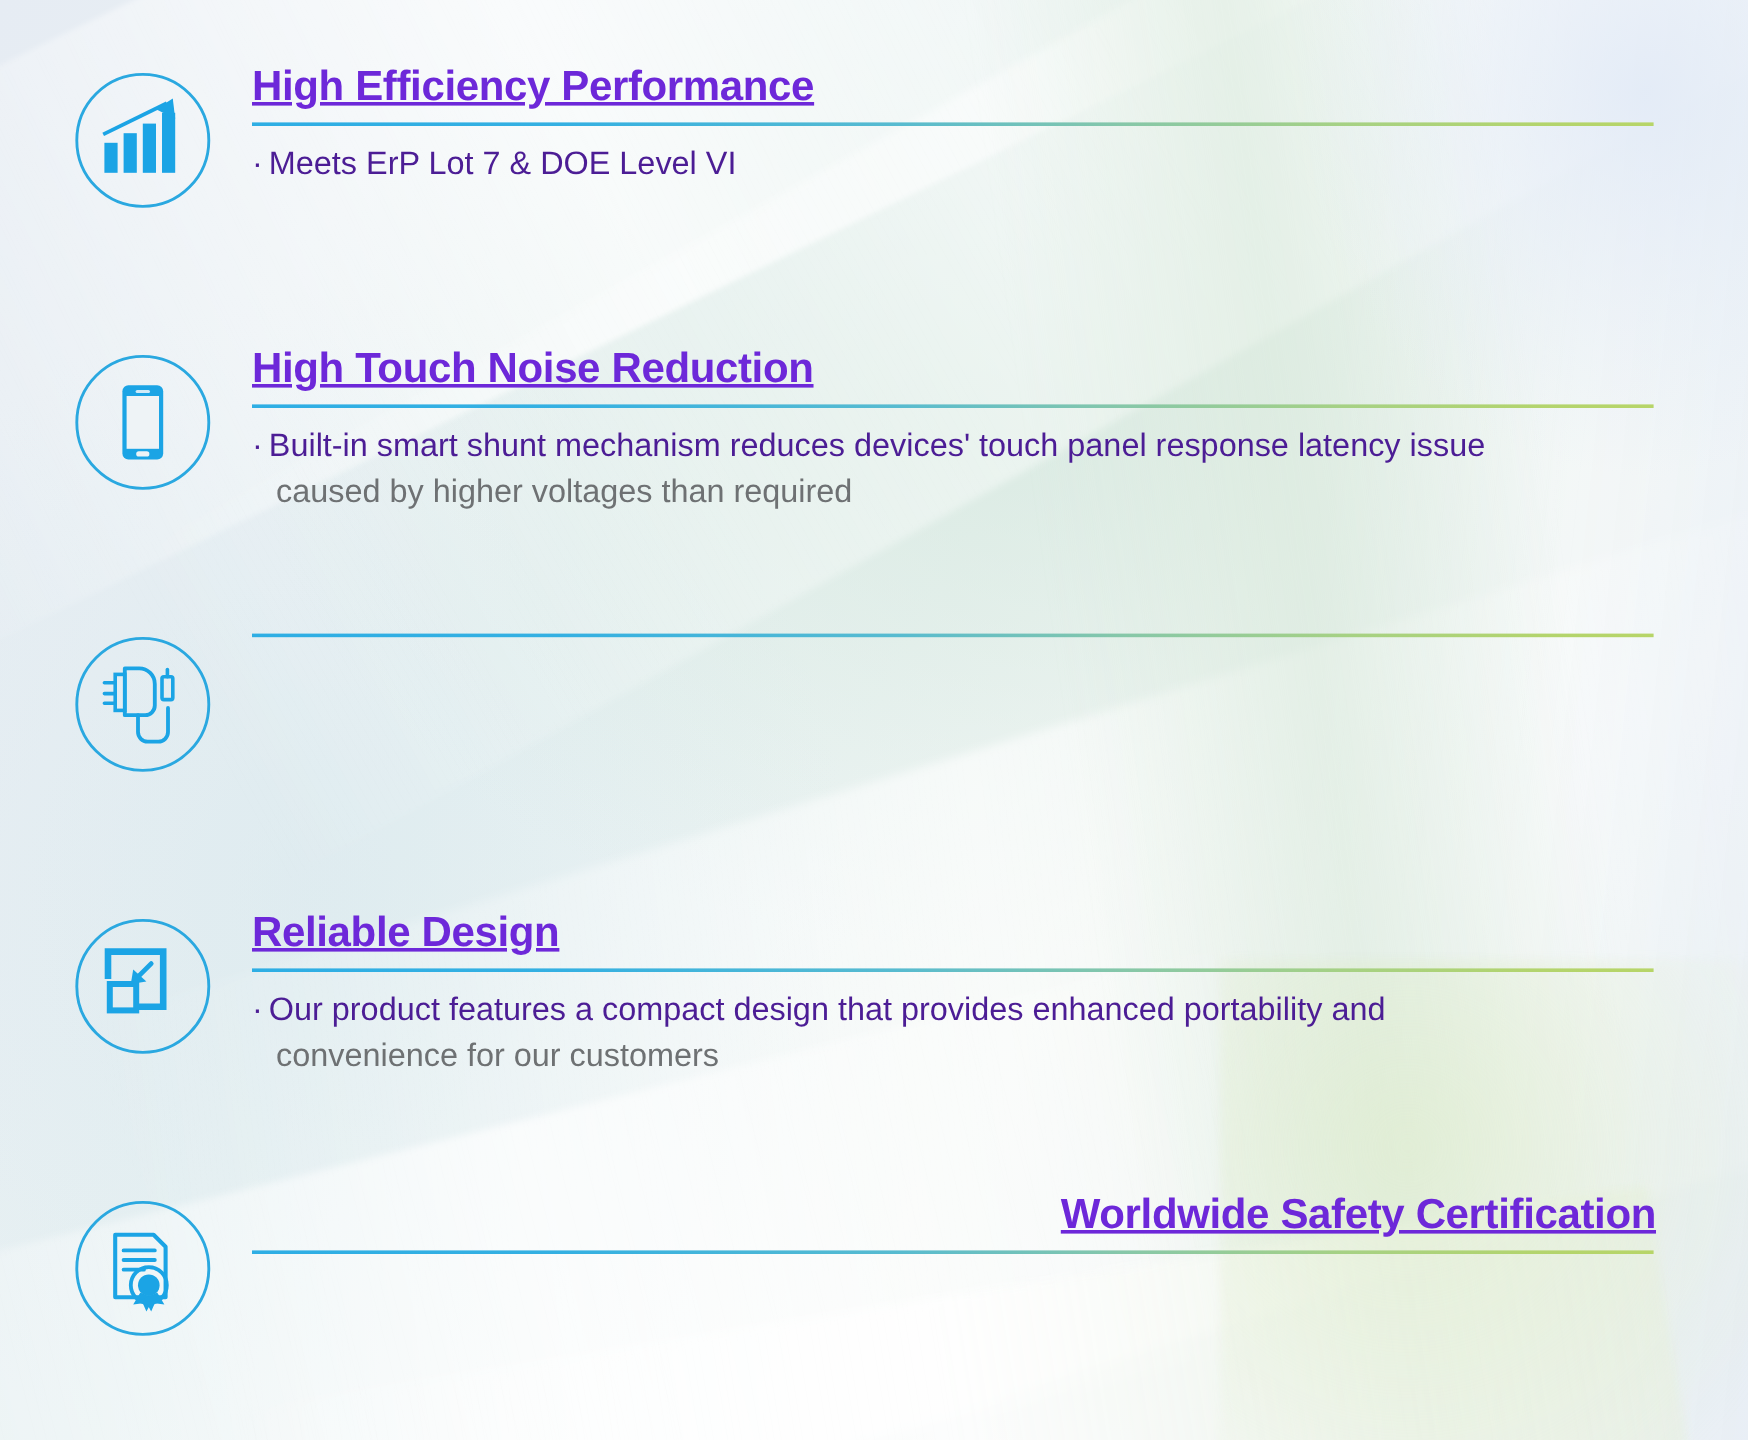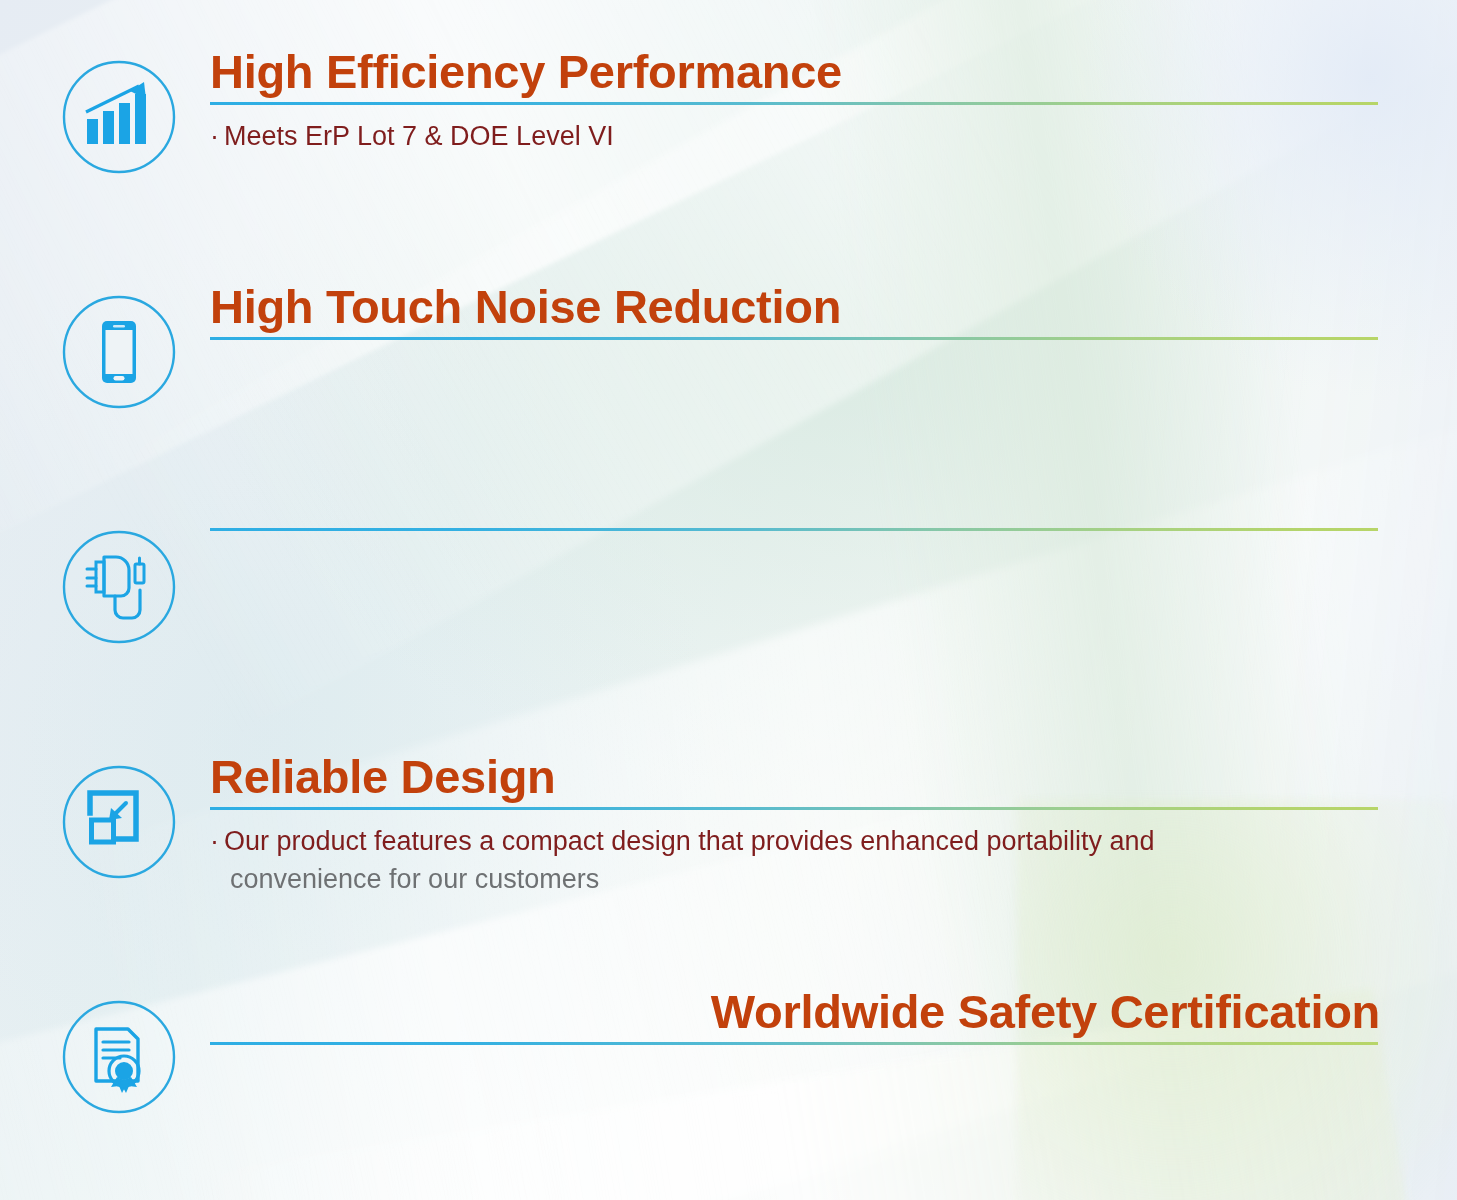--- a/index.html
+++ b/index.html
@@ -132,47 +132,48 @@
   }
   .icon-wrap svg { display: block; width: 118px; height: 118px; }
 
   .feature-body {
     position: absolute;
     left: 210px;
     width: 1170px;
   }
 
   .feature-title {
-    color: #c2410c;
-    font-size: 47px;
+    color: #6d28d9;
+    font-size: 35px;
     font-weight: bold;
     letter-spacing: -0.3px;
     line-height: 44px;
     white-space: nowrap;
+    text-decoration: underline;
   }
 
   .divider {
     height: 3px;
     width: 1168px;
     margin-top: 8px;
     background: linear-gradient(90deg,
       #2eaee4 0%,
       #34b0e2 22%,
       #57bbd0 46%,
       #86c7a9 62%,
       #a6d184 78%,
       #b3d46d 92%,
       #b7d568 100%);
   }
 
   .bullets {
     margin-top: 12px;
   }
   .bullet-line {
-    color: #7f1d1d;
+    color: #4c1d95;
     font-size: 27px;
     line-height: 38px;
     white-space: nowrap;
   }
   .bullet-line .dot { letter-spacing: 5px; }
   .bullet-cont {
     color: #6e7173;
     font-size: 27px;
     line-height: 38px;
     padding-left: 20px;
@@ -227,20 +228,24 @@
           <ellipse cx="59" cy="59" rx="55" ry="55" fill="none" stroke="#2aa8e0" stroke-width="2.4"></ellipse>
           <rect x="42" y="28" width="34" height="62" rx="5" ry="5" fill="#1ba4e5"></rect>
           <rect x="45.5" y="37" width="27" height="44" fill="#eef3f6"></rect>
           <rect x="53" y="32" width="12" height="2.6" rx="1.3" fill="#cfeaf8"></rect>
           <rect x="53.5" y="83" width="11" height="4.5" rx="2.2" fill="#eef3f6"></rect>
         </svg>
       </div>
       <div class="feature-body" style="top:0;">
         <div class="feature-title">High Touch Noise Reduction</div>
         <div class="divider"></div>
+        <div class="bullets">
+          <div class="bullet-line"><span class="dot">·</span><span>Built-in smart shunt mechanism reduces devices' touch panel response latency issue</span></div>
+          <div class="bullet-cont">caused by higher voltages than required</div>
+        </div>
       </div>
     </div>
 
     <div class="feature" style="top:520px;left:0;">
       <div class="icon-wrap" style="left:60px;top:8px;">
         <svg viewBox="0 0 118 118" xmlns="http://www.w3.org/2000/svg">
           <ellipse cx="59" cy="59" rx="55" ry="55" fill="none" stroke="#2aa8e0" stroke-width="2.4"></ellipse>
           <path d="M44 29 h12 a13 13 0 0 1 13 13 v18 a8 8 0 0 1 -8 8 h-17 z" fill="none" stroke="#1ba4e5" stroke-width="3.2" stroke-linejoin="round"></path>
           <rect x="36" y="34" width="8" height="30" fill="none" stroke="#1ba4e5" stroke-width="3"></rect>
           <path d="M36 41 h-9 M36 50 h-9 M36 58 h-9" stroke="#1ba4e5" stroke-width="3" stroke-linecap="round"></path>

